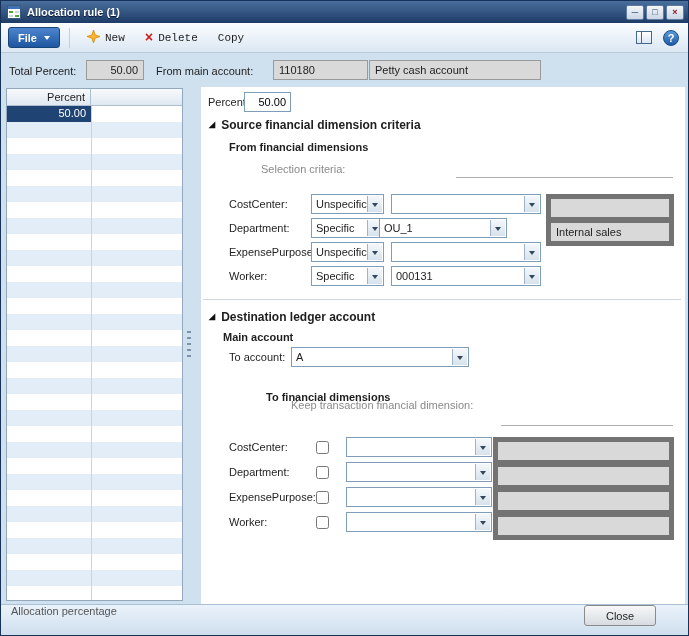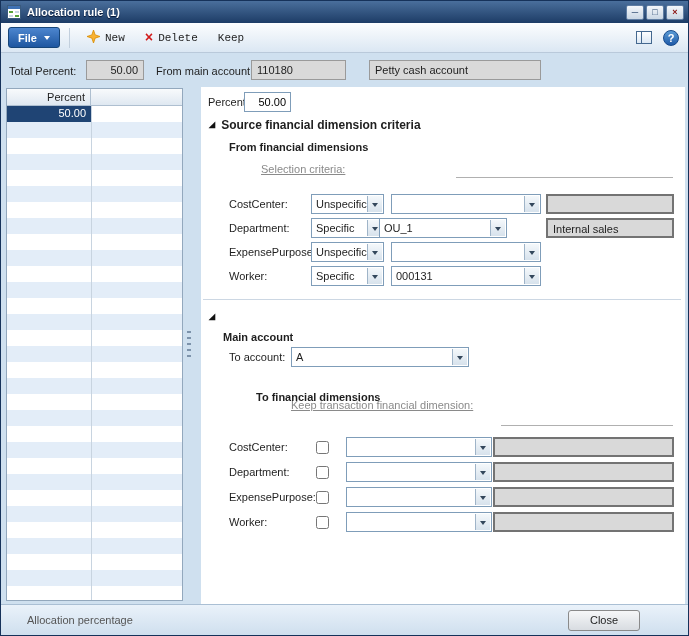--- a/index.html
+++ b/index.html
@@ -46,30 +46,30 @@
   
   .panel{position:absolute;left:200px;top:86px;width:484px;height:518px;background:#ffffff}
   .plabel{position:absolute;height:20px;line-height:20px;white-space:nowrap}
   .bold{font-weight:bold}
   .input{position:absolute;height:20px;border:1px solid #7f9db9;background:#fff;font:11px "Liberation Sans",sans-serif;padding:0 4px}
   .num{text-align:right}
   .combo{position:absolute;height:20px;border:1px solid #7f9db9;background:#fff}
   .cval{display:block;margin-right:11px;padding:3px 0 0 4px;white-space:nowrap;overflow:hidden;height:16px}
   .dd{position:absolute;top:1px;right:1px;bottom:1px;width:15px;background:linear-gradient(#f4f8fb,#d7e2ec);border-left:1px solid #9fb4c8;display:flex;align-items:flex-start;justify-content:center}
   .tri{width:0;height:0;border:3px solid transparent;border-top:4px solid #33475c;margin-top:7px}
-  .rodisp{position:absolute;height:20px;background:#d9d9d9;border:2px solid #737373;padding:3px 5px 0;overflow:hidden;white-space:nowrap}
+  .rodisp{position:absolute;height:28px;background:#d9d9d9;border:5px solid #737373;padding:3px 5px 0;overflow:hidden;white-space:nowrap}
   .sechead{position:absolute;left:8px;height:16px;display:flex;align-items:center;gap:6px;font-weight:bold;font-size:12px}
   .marker{font-size:8px;color:#111;line-height:10px}
-  .graylbl{color:#8a8a8a;text-decoration:underline}
+  .graylbl{color:#8a8a8a;}
   .hline{position:absolute;height:1px;background:#b0b0b0}
   .divider{position:absolute;left:2px;right:4px;height:1px;background:#ccd7e3}
   .cb{position:absolute;width:13px;height:13px;margin:0}
 
   
-  .statusbar{position:absolute;left:0;right:0;bottom:0;height:31px;background:linear-gradient(#eaf2fa,#cfdfee);border-top:1px solid #aabfd4;display:flex;align-items:center;padding:0 26px;color:#555}
+  .statusbar{position:absolute;left:0;right:0;bottom:0;height:31px;background:linear-gradient(#eaf2fa,#cfdfee);border-top:1px solid #aabfd4;display:flex;padding:0 10px;color:#555}
   .close-btn{margin-left:auto;margin-right:22px;width:72px;height:21px;background:linear-gradient(#f6f7f8,#d8dce1);border:1px solid #8a8a8a;border-radius:3px;font:11px "Liberation Sans",sans-serif;color:#1e1e1e}
 </style>
 </head>
 <body>
 
 <div class="window">
 
   <div class="titlebar">
     <span class="win-icon">
       <svg width="14" height="14" viewBox="0 0 14 14">
@@ -101,37 +101,37 @@
           <path d="M8 0 L10 6 L16 8 L10 10 L8 16 L6 10 L0 8 L6 6 Z" fill="#f9b233" stroke="#d98c00" stroke-width="1"></path>
         </svg>
       </span>
       <span>New</span>
     </button>
     <button class="tb-btn">
       <span class="del-ico">×</span>
       <span>Delete</span>
     </button>
     <button class="tb-btn">
-      <span>Keep</span>
+      <span>Copy</span>
     </button>
     <div class="tb-right">
       <button class="flat">
         <span class="layout-ico"></span>
       </button>
       <button class="flat">
         <span class="help-ico">?</span>
       </button>
     </div>
   </div>
 
   <div class="headerband">
     <span class="hlabel" style="left:8px;top:10px">Total Percent:</span>
     <div class="rofield ralign" style="left:85px;width:58px">50.00</div>
     <span class="hlabel" style="left:155px;top:10px">From main account:</span>
-    <div class="rofield" style="left:250px;width:95px">110180</div>
+    <div class="rofield" style="left:272px;width:95px">110180</div>
     <div class="rofield" style="left:368px;width:172px">Petty cash account</div>
   </div>
 
   <div class="grid">
     <div class="grid-header">
       <span class="gh1">Percent</span>
     </div>
     <div class="grid-body">
       <div class="sel-cell">50.00</div>
       <div class="colline"></div>
@@ -210,33 +210,34 @@
       <span class="cval">000131</span>
       <span class="dd">
           <i class="tri"></i>
         </span>
     </div>
 
     <div class="divider" style="top:212px"></div>
 
     <div class="sechead" style="top:222px">
       <span class="marker">◢</span>
+      <span>Destination ledger account</span>
     </div>
 
     <span class="plabel bold" style="left:22px;top:240px">Main account</span>
 
     <span class="plabel" style="left:28px;top:260px">To account:</span>
     <div class="combo" style="left:90px;top:260px;width:178px">
       <span class="cval">A</span>
       <span class="dd">
           <i class="tri"></i>
         </span>
     </div>
 
-    <span class="plabel bold" style="left:55px;top:300px">To financial dimensions</span>
+    <span class="plabel bold" style="left:65px;top:300px">To financial dimensions</span>
 
     <span class="plabel graylbl" style="left:90px;top:308px">Keep transaction financial dimension:</span>
     <div class="hline" style="left:300px;right:12px;top:338px"></div>
 
     <span class="plabel" style="left:28px;top:350px">CostCenter:</span>
     <input type="checkbox" class="cb" style="left: 115px; top: 354px;">
     <div class="combo" style="left:145px;top:350px;width:146px">
       <span class="cval"></span>
       <span class="dd">
           <i class="tri"></i>

